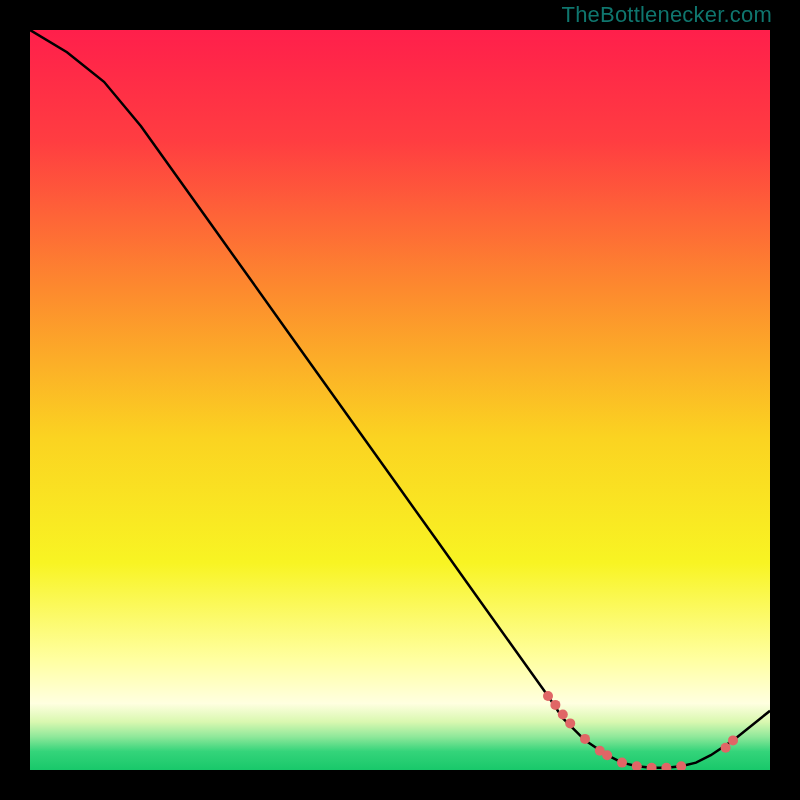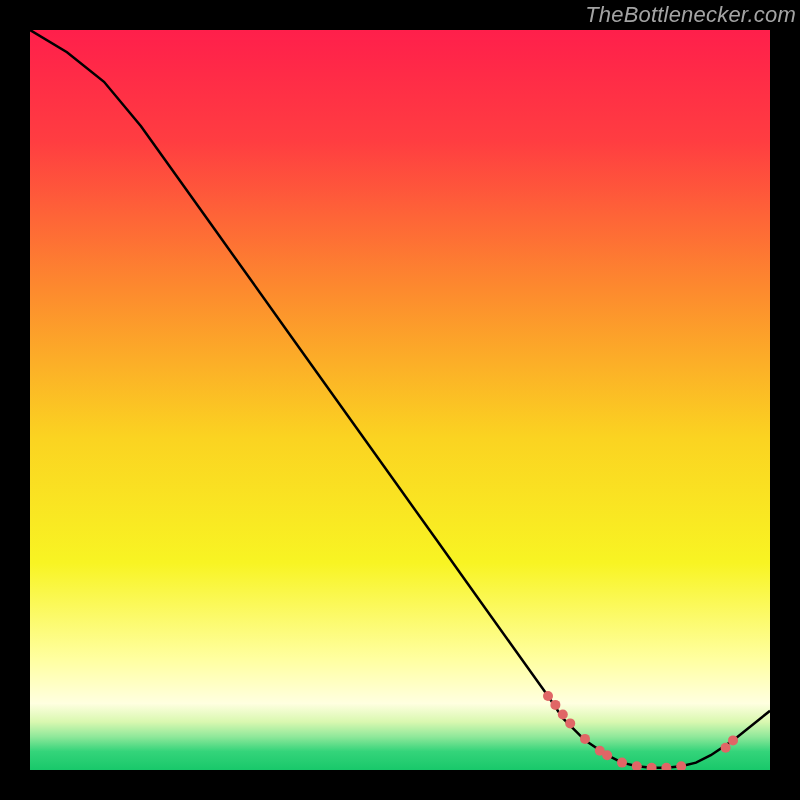--- a/index.html
+++ b/index.html
@@ -13,26 +13,25 @@
   }
   .frame {
     position: relative;
     width: 800px;
     height: 800px;
     background: #000;
   }
   .watermark {
     position: absolute;
     top: 2px;
-    right: 4px;
-    color: #a3a3a3;
+    right: 28px;
+    color: #0f766e;
     font-size: 22px;
     letter-spacing: 0.2px;
     user-select: none;
-    font-style: italic;
   }
   .plot {
     position: absolute;
     left: 30px;
     top: 30px;
     width: 740px;
     height: 740px;
   }
 </style>
 </head>

